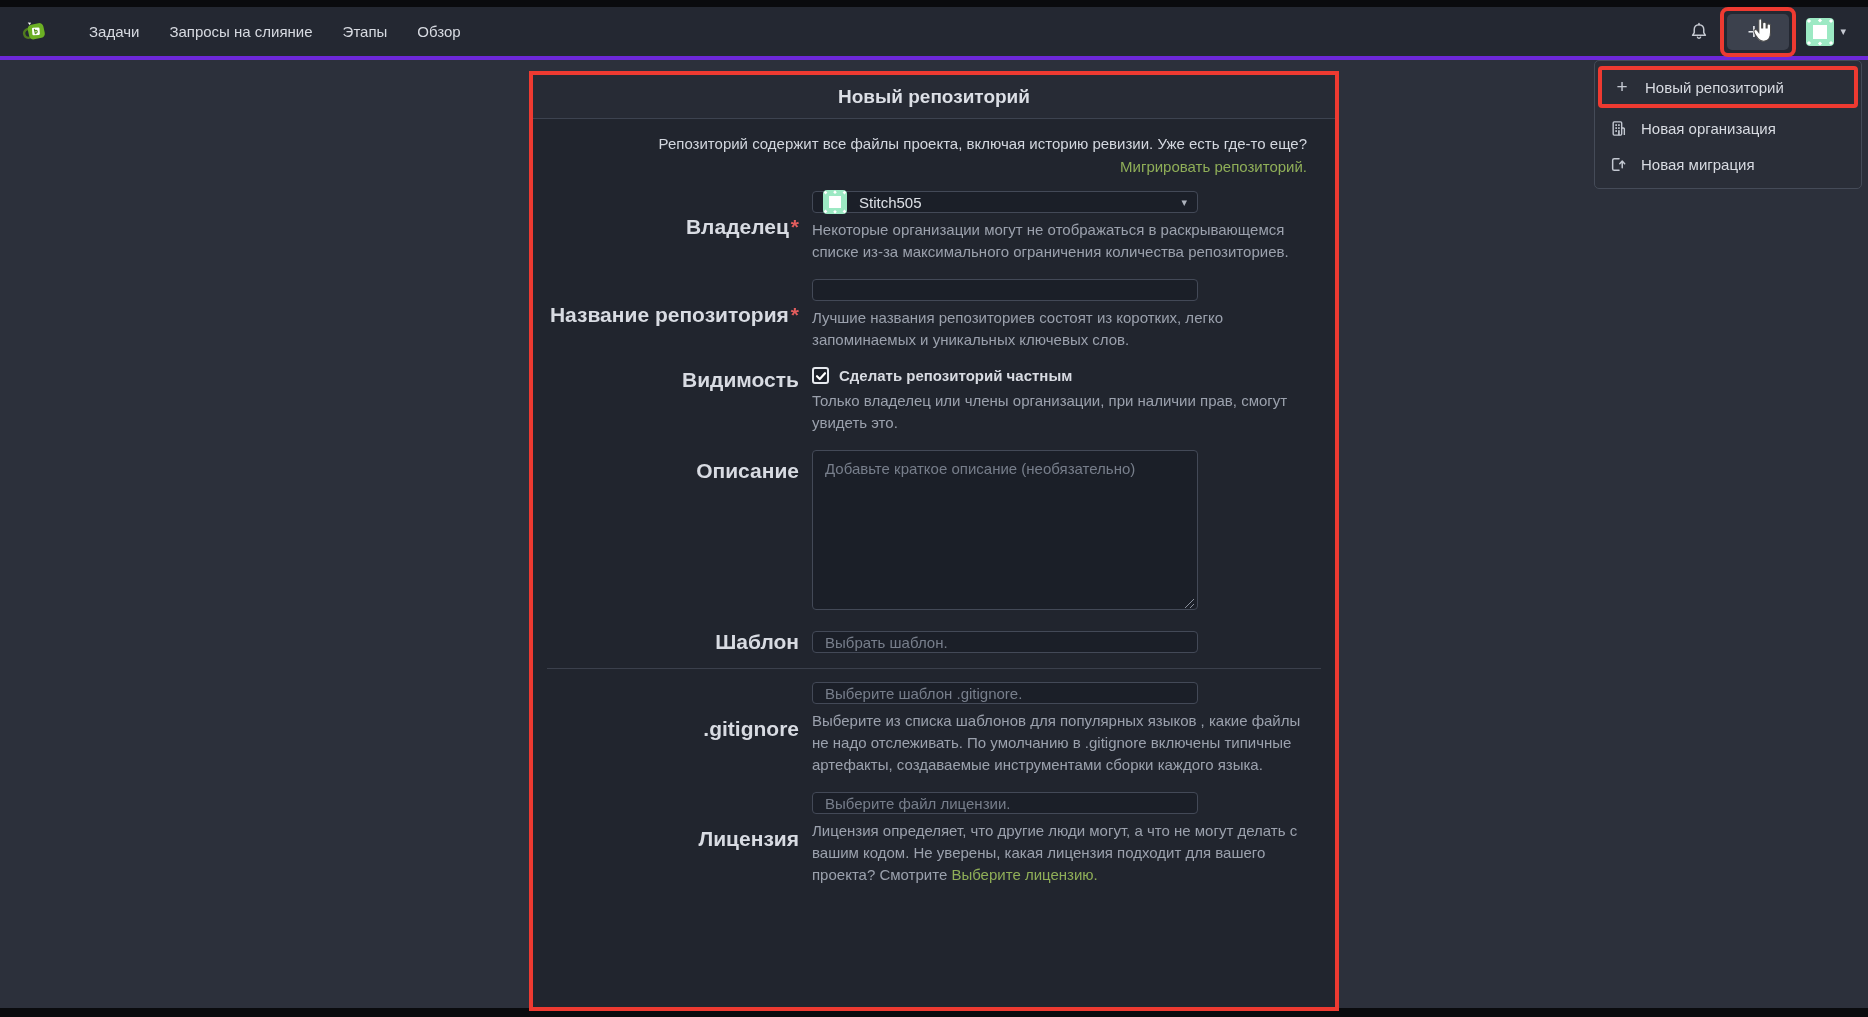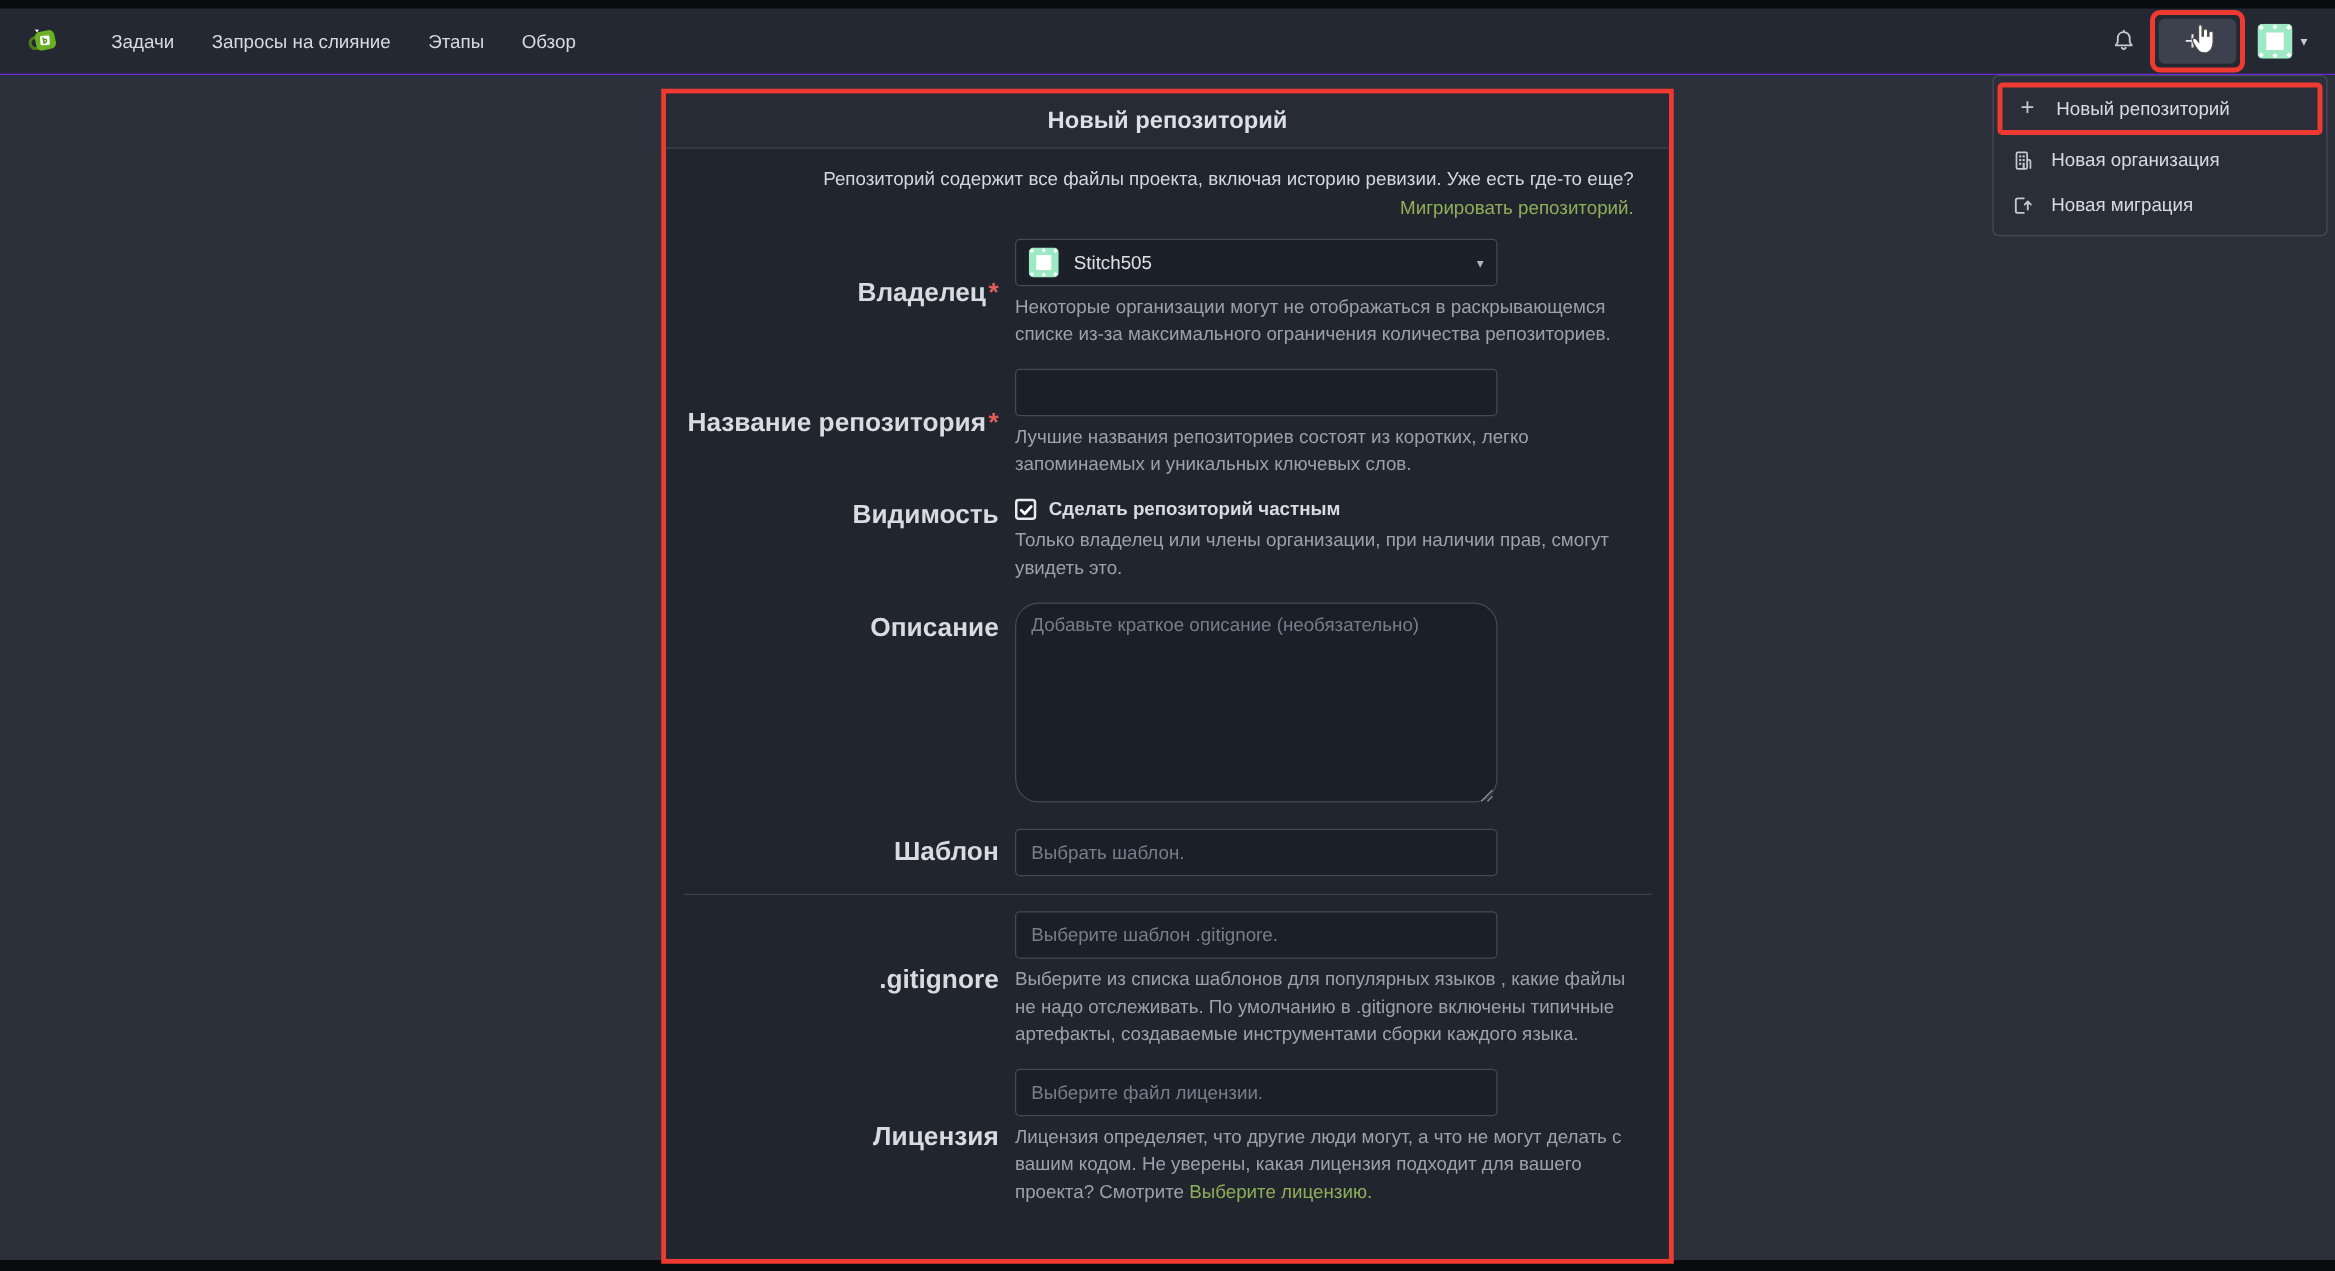--- a/index.html
+++ b/index.html
@@ -6,21 +6,21 @@
   html,body { background:#0a0b0e; }
   body { font-family:"Liberation Sans","DejaVu Sans",sans-serif; }
   .screen { position:relative; width:1868px; height:1017px; background:#2c303b; overflow:hidden; }
 
   
   .strip-top { position:absolute; left:0; top:0; width:100%; height:7px; background:#0a0b0e; }
   .strip-bottom { position:absolute; left:0; bottom:0; width:100%; height:9px; background:#0a0b0e; }
 
   
   .navbar { position:absolute; left:0; top:7px; width:100%; height:53px; background:#242832;
-            border-bottom:1px solid #6d28d9; display:flex; align-items:center; padding:0 20px;text-align:right; }
+            border-bottom:4px solid #6d28d9; display:flex; align-items:center; padding:0 20px;text-align:right; }
   .logo { width:30px; height:30px; margin-right:24px; flex:none; }
   .nav-item { color:#d7dae1; font-size:15px; padding:0 15px; height:53px; display:flex; align-items:center; cursor:pointer; }
   .nav-right { margin-left:auto; display:flex; align-items:center; }
   .bell { width:22px; height:22px; margin-right:10px; }
   .plus-annotation { border:4px solid #ee3a31; border-radius:8px; padding:3px; margin-right:4px; position:relative; }
   .plus-btn { width:62px; height:36px; background:#3c414d; border-radius:5px; display:flex; align-items:center;
               justify-content:center; color:#e7e9ee; position:relative; }
   .plus-glyph { font-size:22px; font-weight:400; line-height:1; margin-right:4px; }
   .plus-caret { font-size:10px; color:#c6cad2; }
   .cursor-hand { position:absolute; left:26px; top:5px; width:26px; height:28px; z-index:5; }
@@ -46,30 +46,30 @@
   .intro { color:#d3d7df; font-size:15px; line-height:23px; text-align:right; padding:0 28px; margin-bottom:13px;margin-left:24px; }
   a.green-link { color:#8fae58; text-decoration:none; cursor:pointer; }
 
   .form-row { display:flex; align-items:center; margin-bottom:16px; padding-left:14px; }
   .form-row.align-top { align-items:flex-start; }
   .row-label-col { width:265px; flex:none; text-align:right; padding-right:13px; color:#d8dbe2;
                    font-size:21px; font-weight:bold; }
   .req { color:#e25d5d; font-weight:bold; margin-left:2px; }
   .row-field-col { width:510px; }
   .text-input, .select-box, .textarea-box {
-      width:386px; height:38px; background:#1b1f28; border:1px solid #434957; border-radius:4px;
+      width:386px; height:22px; background:#1b1f28; border:1px solid #434957; border-radius:4px;
       color:#dde0e6; font-size:15px; font-family:"Liberation Sans","DejaVu Sans",sans-serif;
       padding:0 12px; outline:none; }
   .text-input::placeholder { color:#777e8b; opacity:1; }
   .select-box { display:flex; align-items:center; padding:0 10px; cursor:pointer; }
   .select-avatar { width:24px; height:24px; border-radius:4px; margin-right:12px; flex:none; }
   .select-value { flex:1; }
   .select-caret { color:#aeb3bd; font-size:11px; }
   .help-text { color:#9ba1ad; font-size:15px; line-height:22px; margin-top:6px; max-width:500px; }
-  .textarea-box { width:386px; height:160px; resize:none; padding:9px 12px; position:relative;border-radius:19px; }
+  .textarea-box { width:386px; height:160px; resize:none; padding:9px 12px; position:relative; }
   textarea.textarea-box::placeholder { color:#777e8b; opacity:1; }
   .textarea-wrap { position:relative; width:386px; }
   .resize-handle { position:absolute; right:3px; bottom:5px; width:11px; height:11px; pointer-events:none; }
 
   .checkbox-row-line { display:flex; align-items:center; }
   .checkbox { width:17px; height:17px; border:2px solid #e6e9ee; border-radius:3px; background:#1b1f28;
               display:flex; align-items:center; justify-content:center; margin-right:10px; cursor:pointer; flex:none; }
   .checkbox svg { width:12px; height:12px; }
   .checkbox-label { color:#d8dbe2; font-size:15px; font-weight:bold; }
 

